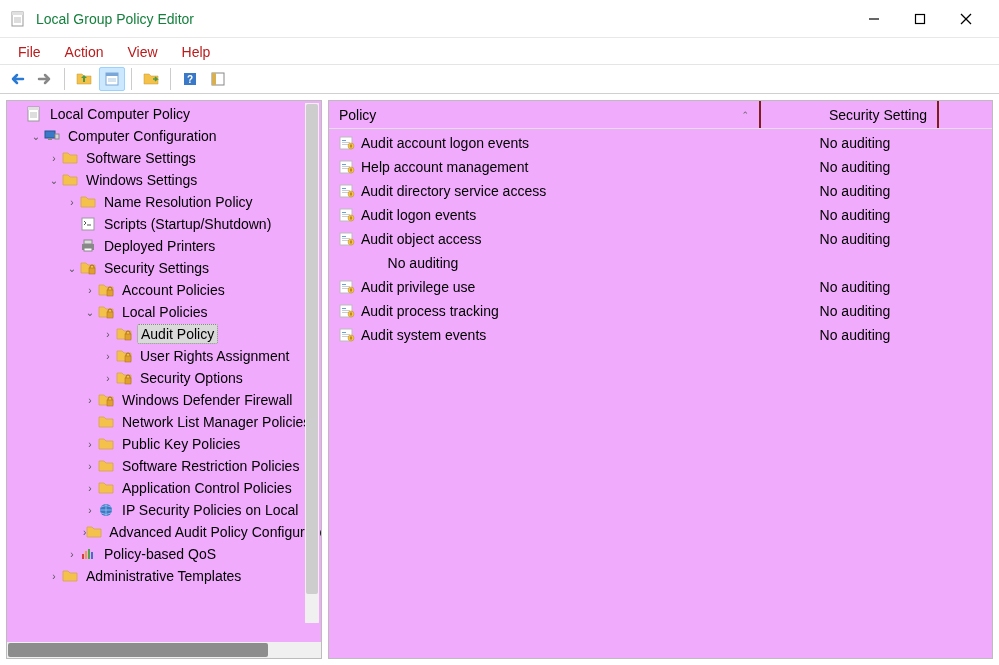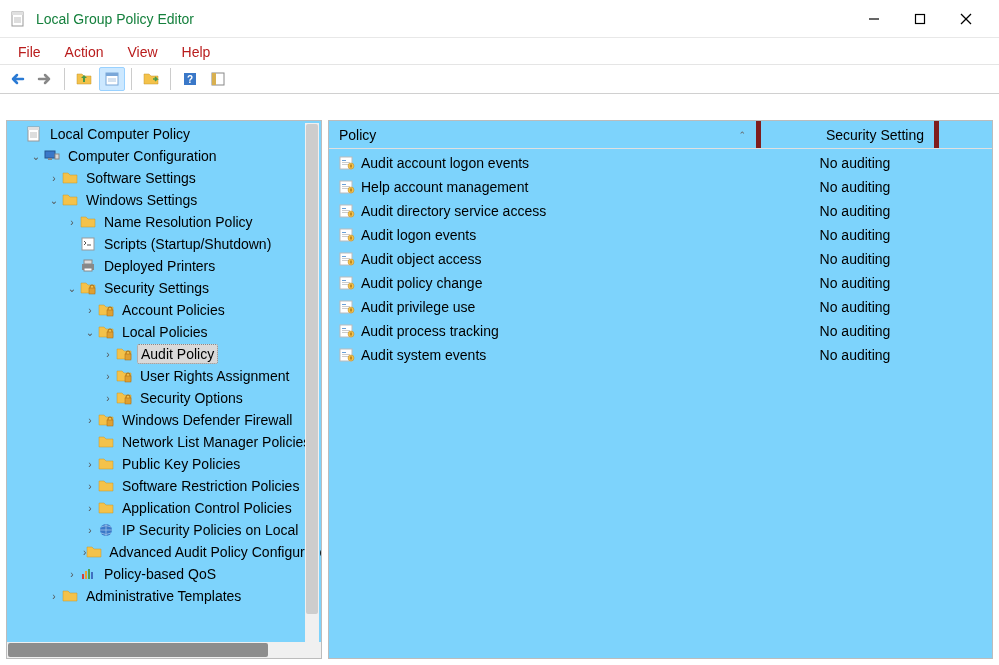--- a/index.html
+++ b/index.html
@@ -18,21 +18,21 @@
   .menuitem { padding: 2px 10px; font-size: 14px; color: #b91c1c; }
 
   
   .toolbar { height: 30px; border-top: 1px solid #e5e5e5; border-bottom: 1px solid #d0d0d0; display:flex; align-items:center; padding: 0 4px; gap: 2px;}
   .tbtn { width: 26px; height: 24px; display:flex; align-items:center; justify-content:center; border:1px solid transparent; border-radius:2px;}
   .tbtn.active { background:#cce8ff; border-color:#99d1ff; }
   .tdiv { width:1px; height:22px; background:#ccc; margin: 0 4px;}
 
   
   .workarea { display:flex; padding: 6px; gap: 6px; height: calc(665px - 38px - 26px - 30px);}
-  .pane { border: 1px solid #bcbcbc; background:#7dd3fc; position:relative;margin-top:20px;}
+  .pane { border: 1px solid #bcbcbc; background:#f0abfc; position:relative;}
   .treepane { width: 316px; display:flex; flex-direction:column; }
   .listpane { flex:1; overflow:hidden; }
 
   
   .tree { flex:1; overflow:hidden; font-size:14px; color:#000; padding-top:2px;}
   .treerow { display:flex; align-items:center; height:22px; white-space:nowrap;}
   .indent0 { padding-left: 4px; }
   .indent1 { padding-left: 22px; }
   .indent2 { padding-left: 40px; }
   .indent3 { padding-left: 58px; }
@@ -47,21 +47,21 @@
   
   
   .tree-vscroll { position:absolute; right:2px; top:2px; width:14px; height:520px; background:#f0f0f0;}
   .tree-vscroll .thumb { position:absolute; left:1px; right:1px; top:1px; height:490px; background:#cdcdcd; border-radius:2px;}
   
   .tree-hscroll { height:16px; background:#f0f0f0; display:flex; align-items:center;}
   .tree-hscroll .thumb { height:14px; width:260px; margin-left:1px; background:#8d8d8d; border-radius:2px;}
 
   
   .list-header { display:flex; height:28px; border-bottom:1px solid #e0e0e0; font-size:14px;}
-  .list-header .col { padding:4px 10px; border-right:5px solid #7f1d1d; display:flex; align-items:center; color:#000;}
+  .list-header .col { padding:4px 10px; border-right:2px solid #7f1d1d; display:flex; align-items:center; color:#000;}
   .col-policy { width: 432px; }
   .col-setting { width: 178px; justify-content: flex-end; }
   .sort-arrow { font-size:9px; color:#666; margin-left:auto;}
   .list-body { padding: 2px 0; text-align: center;}
   .listrow { display:flex; align-items:center; height:24px; font-size:14px;}
   .listrow .cell1 { width:432px; padding-left:10px; display:flex; align-items:center; gap:6px;}
   .listrow .cell2 { width:178px; padding-left:10px;}
   .policy-icon { width:16px; height:16px; display:inline-flex; align-items:center; justify-content:center;}
 </style>
 </head>
@@ -481,28 +481,20 @@
             <span class="policy-icon">
               <svg width="16" height="16">
                 <use href="#svg-policy-item"></use>
               </svg>
             </span>
             <span>Audit object access</span>
           </div>
           <div class="cell2">No auditing</div>
         </div>
         <div class="listrow">
-          <div class="cell1">
-            <span class="policy-icon">
-              <svg width="16" height="16">
-                <use href="#svg-policy-item"></use>
-              </svg>
-            </span>
-            <span>Audit policy change</span>
-          </div>
           <div class="cell2">No auditing</div>
         </div>
         <div class="listrow">
           <div class="cell1">
             <span class="policy-icon">
               <svg width="16" height="16">
                 <use href="#svg-policy-item"></use>
               </svg>
             </span>
             <span>Audit privilege use</span>

